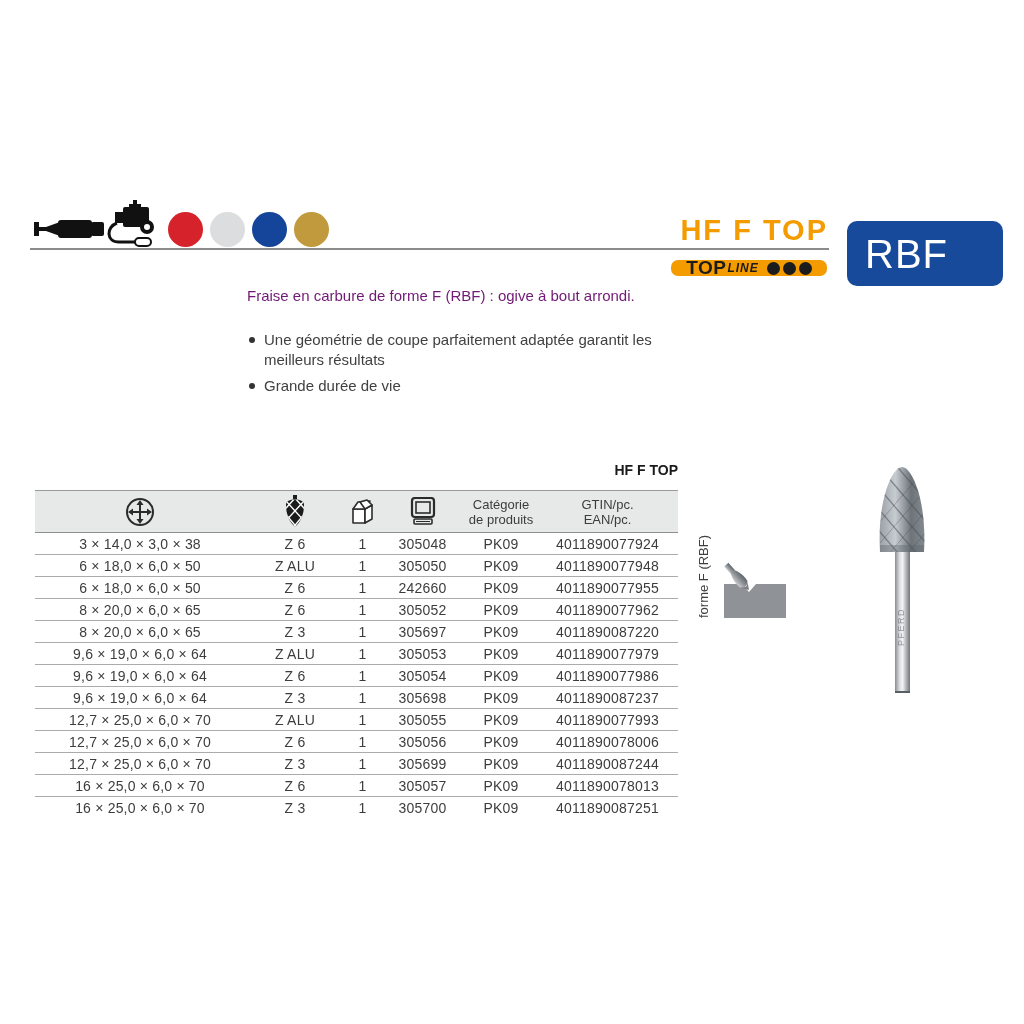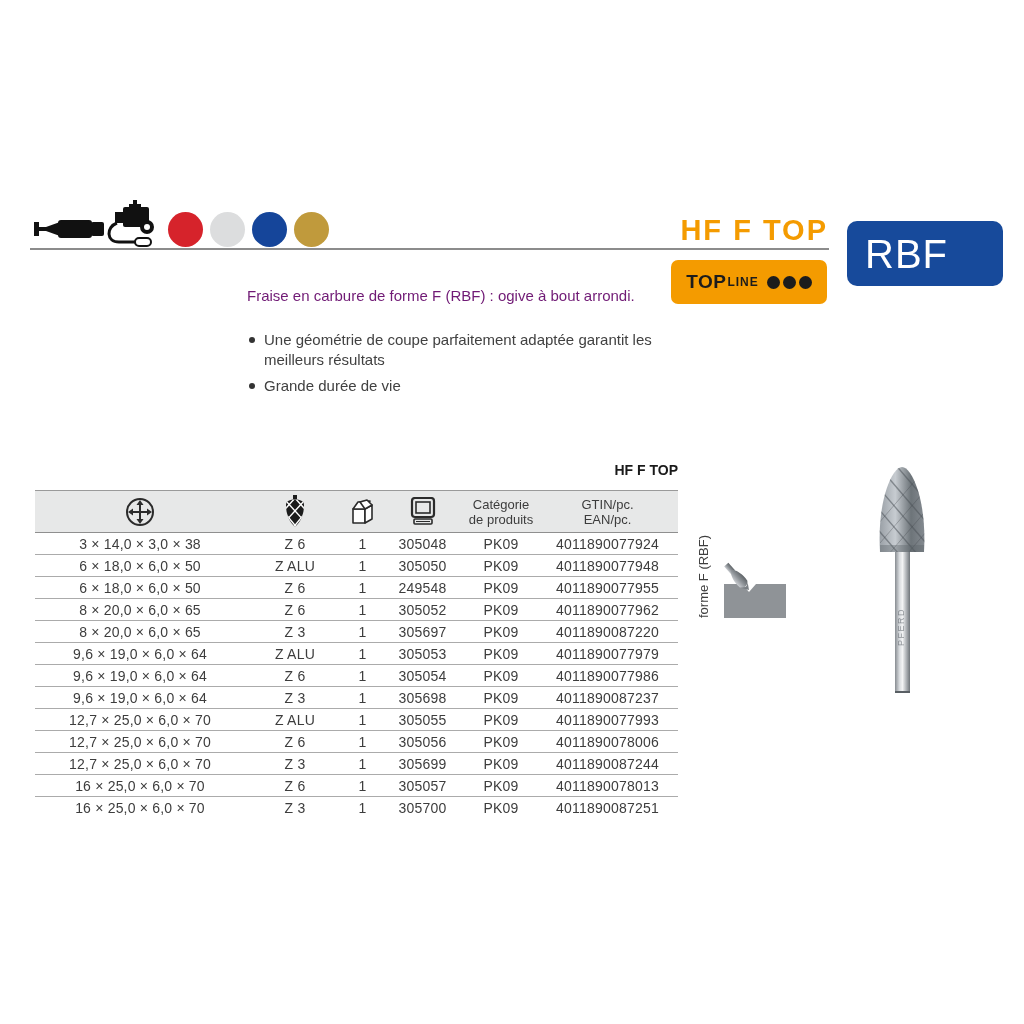--- a/index.html
+++ b/index.html
@@ -16,26 +16,26 @@
   .tool-icon-2 { position:absolute; left:106px; top:200px; }
   .dots-row { position:absolute; left:168px; top:212px; display:flex; gap:7px; }
   .mat-dot { width:35px; height:35px; border-radius:50%; }
 
   .product-title {
     position:absolute; left:560px; top:214px; width:268px;
     text-align:right; font-size:29px; font-weight:bold; letter-spacing:2px;
     color:#F49B00; white-space:nowrap;
   }
   .topline-badge {
-    position:absolute; left:671px; top:260px; width:156px; height:44px;
+    position:absolute; left:671px; top:260px; width:156px; height:16px;
     background:#F49B00; border-radius:7px;
     display:flex; align-items:center; justify-content:center;
   }
   .topline-top  { font-size:19px; font-weight:800; color:#1c1c1c; letter-spacing:0.5px; }
-  .topline-line { font-size:12px; font-weight:600; color:#1c1c1c; letter-spacing:1px; margin-left:1px; }
+  .topline-line { font-size:12px; font-weight:600; color:#1c1c1c; letter-spacing:1px; margin-left:1px;font-style:italic; }
   .topline-dots { display:flex; gap:3px; margin-left:8px; }
   .topline-dots i { width:13px; height:13px; border-radius:50%; background:#1c1c1c; display:block; }
 
   .rbf-box {
     position:absolute; left:847px; top:221px; width:156px; height:65px;
     background:#174A9B; border-radius:10px;
     display:flex; align-items:center;
   }
   .rbf-box span { color:#ffffff; font-size:40px; font-weight:400; letter-spacing:1px; padding-left:18px; line-height:1; }
 
@@ -225,21 +225,21 @@
         <td>Z ALU</td>
         <td>1</td>
         <td>305050</td>
         <td>PK09</td>
         <td>4011890077948</td>
       </tr>
       <tr>
         <td>6 × 18,0 × 6,0 × 50</td>
         <td>Z 6</td>
         <td>1</td>
-        <td>249548</td>
+        <td>242660</td>
         <td>PK09</td>
         <td>4011890077955</td>
       </tr>
       <tr>
         <td>8 × 20,0 × 6,0 × 65</td>
         <td>Z 6</td>
         <td>1</td>
         <td>305052</td>
         <td>PK09</td>
         <td>4011890077962</td>

